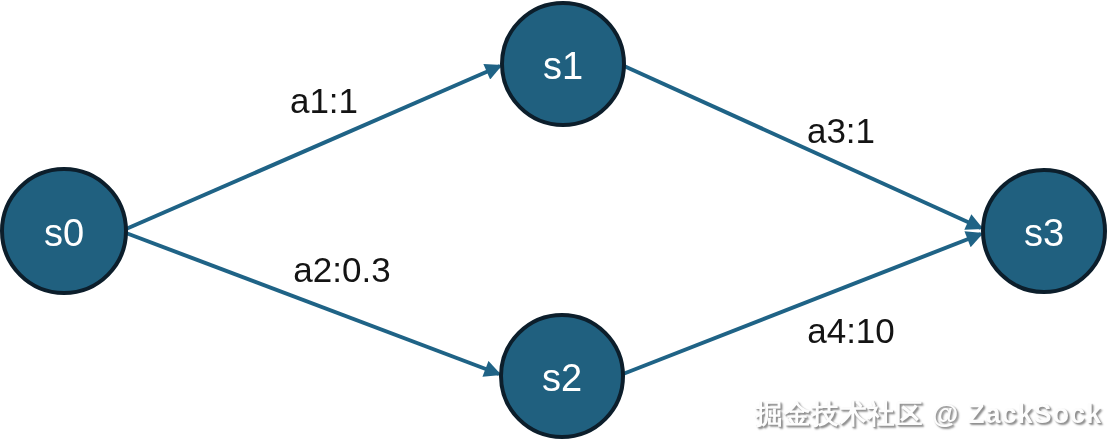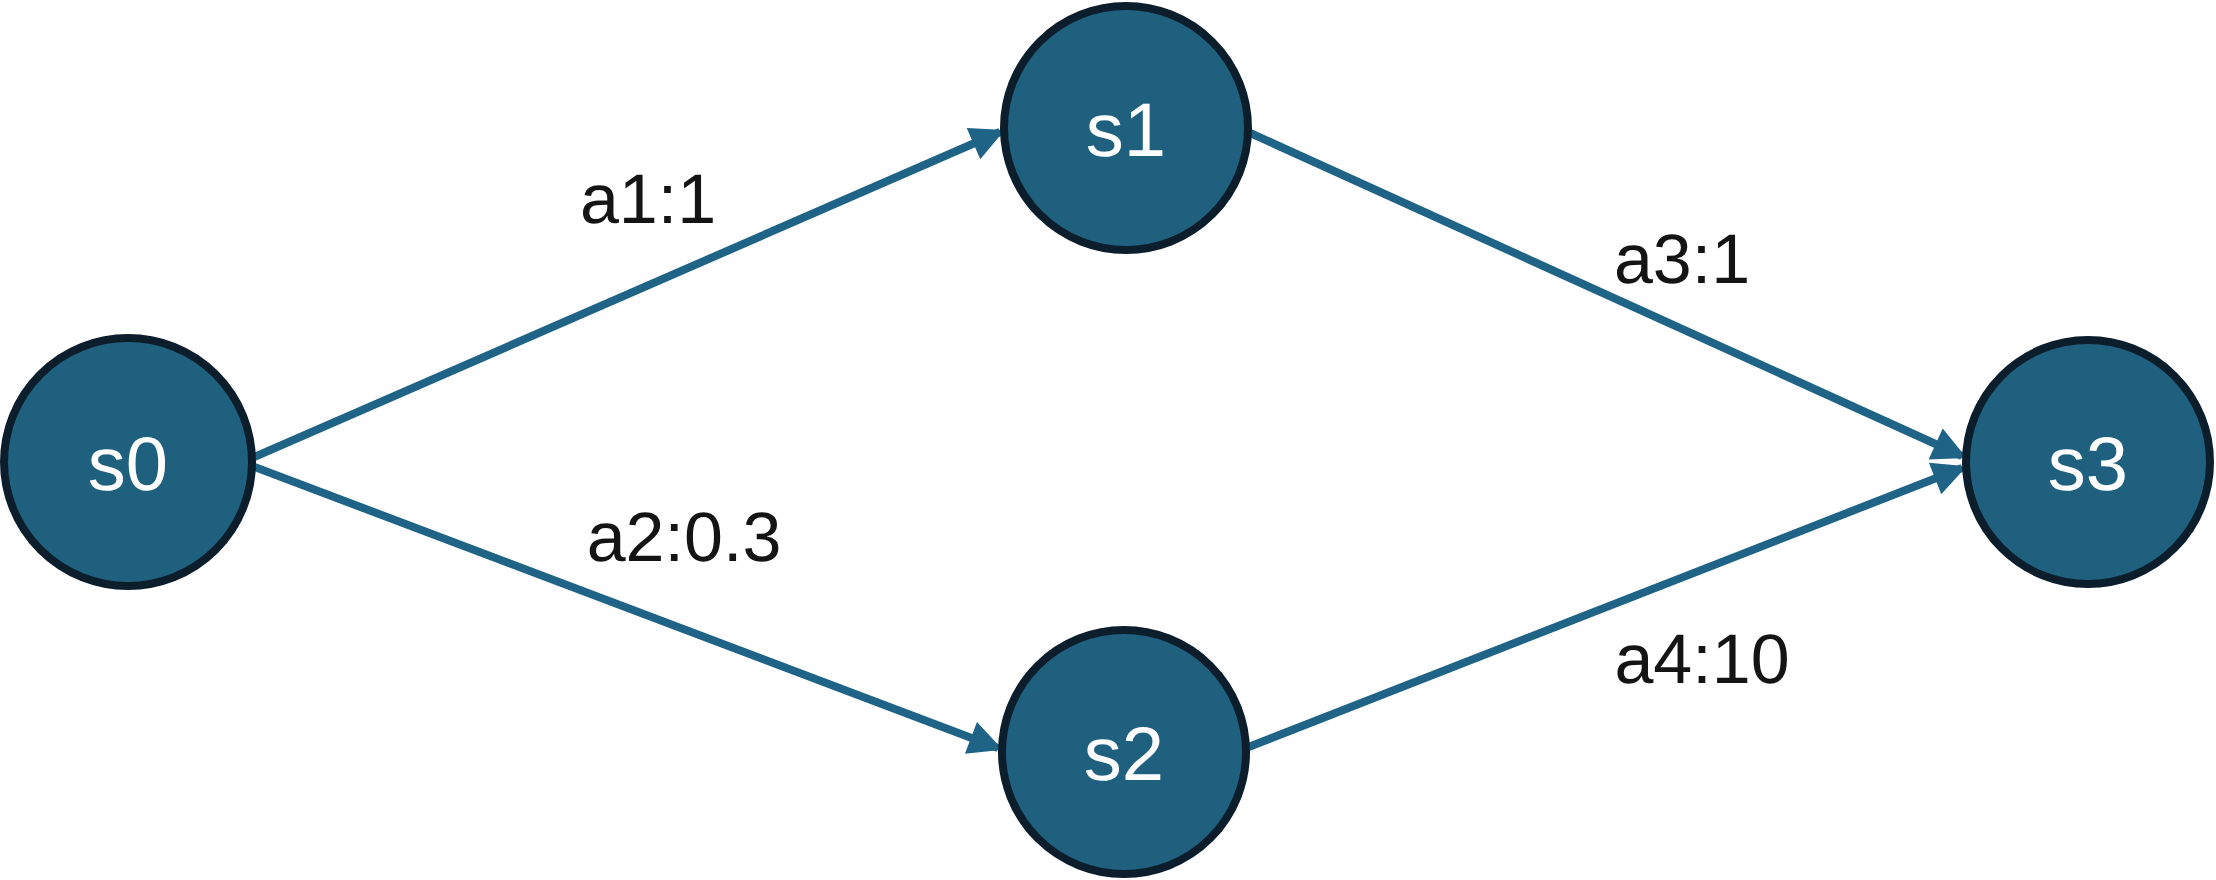--- a/index.html
+++ b/index.html
@@ -64,13 +64,14 @@
       <text x="851" y="330" text-anchor="middle" dominant-baseline="central" fill="#141414" class="edge-label-text">a4:10</text>
       <circle cx="64" cy="231" r="62" fill="#20607f" stroke="#0c1e2b" stroke-width="4"></circle>
       <text x="64" y="233" text-anchor="middle" dominant-baseline="central" fill="#ffffff" class="node-label-text">s0</text>
       <circle cx="563" cy="64" r="61" fill="#20607f" stroke="#0c1e2b" stroke-width="4"></circle>
       <text x="563" y="66" text-anchor="middle" dominant-baseline="central" fill="#ffffff" class="node-label-text">s1</text>
       <circle cx="562" cy="376" r="61" fill="#20607f" stroke="#0c1e2b" stroke-width="4"></circle>
       <text x="562" y="378" text-anchor="middle" dominant-baseline="central" fill="#ffffff" class="node-label-text">s2</text>
       <circle cx="1044" cy="231" r="61" fill="#20607f" stroke="#0c1e2b" stroke-width="4"></circle>
       <text x="1044" y="233" text-anchor="middle" dominant-baseline="central" fill="#ffffff" class="node-label-text">s3</text>
     </svg>
+  <div class="watermark">掘金技术社区 @ ZackSock</div>
 </div>
 
 </body></html>

